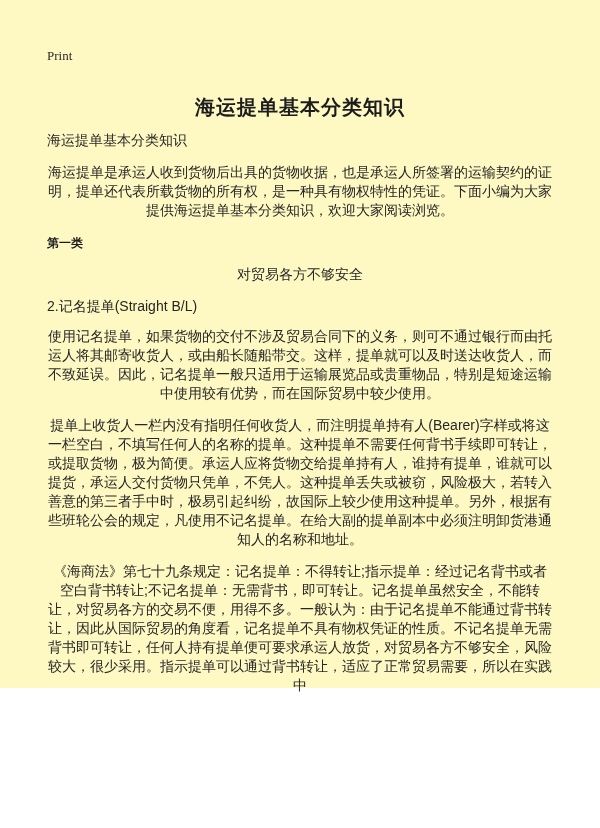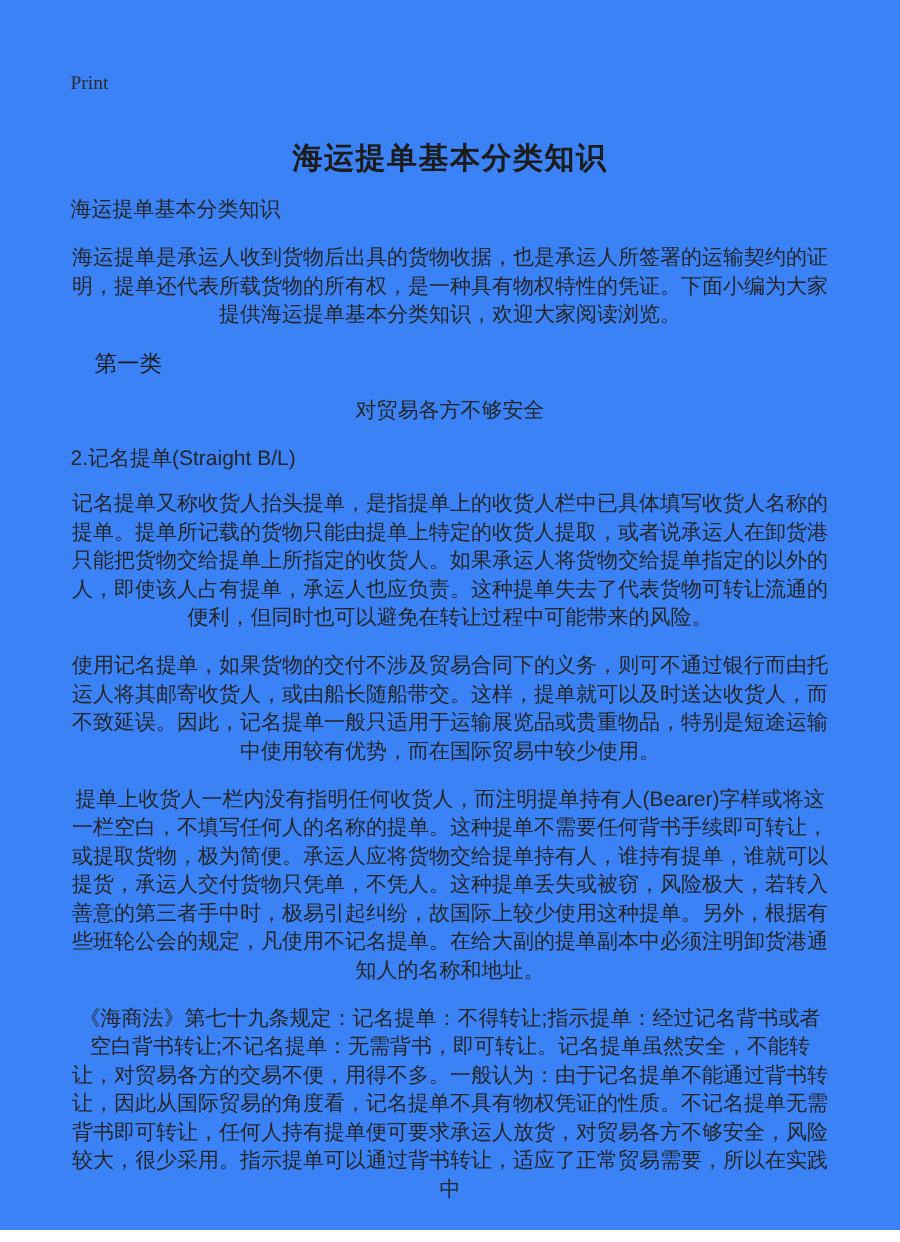--- a/index.html
+++ b/index.html
@@ -11,23 +11,23 @@
     width: 600px;
     height: 828px;
     box-sizing: border-box;
     overflow: hidden;
     font-family: "Liberation Sans", "DejaVu Sans", sans-serif;
     color: #262626;
   }
   .page {
     box-sizing: border-box;
     width: 600px;
-    height: 820px;
+    height: 688px;
     padding: 46px 47px 30px 47px;
-    background: #3b82f6;
+    background: #fef9c3;
   }
   .print-label {
     font-family: "Liberation Serif", "DejaVu Serif", serif;
     font-size: 13px;
     line-height: 14px;
     color: #2b2b2b;
     margin: 0 0 16px 0;
     cursor: pointer;
     display: inline-block;
   }
@@ -44,25 +44,25 @@
     font-size: 14px;
     line-height: 19px;
     margin: 13px 0;
     text-align: left;
     word-break: break-all;
   }
   p.subtitle {
     margin-top: 10px;
   }
   h2.section-heading {
-    font-size: 15px;
+    font-size: 12px;
     line-height: 19px;
-    font-weight: normal;
+    font-weight: bold;
     color: #1c1c1c;
-    margin: 14px 0 12px 16px;
+    margin: 14px 0 12px 0;
   }
   p.item-heading {
     margin: 13px 0 11px 0;
   }
   p.body-par {
     margin: 11px 0 13px 0;
     text-align: center;
   }
 </style>
 </head>
@@ -77,21 +77,20 @@
   <p class="subtitle">海运提单基本分类知识</p>
 
   <p class="body-par">海运提单是承运人收到货物后出具的货物收据，也是承运人所签署的运输契约的证明，提单还代表所载货物的所有权，是一种具有物权特性的凭证。下面小编为大家提供海运提单基本分类知识，欢迎大家阅读浏览。</p>
 
   <h2 class="section-heading">第一类</h2>
 
   <p class="body-par">对贸易各方不够安全</p>
 
   <p class="item-heading">2.记名提单(Straight B/L)</p>
 
-  <p class="body-par">记名提单又称收货人抬头提单，是指提单上的收货人栏中已具体填写收货人名称的提单。提单所记载的货物只能由提单上特定的收货人提取，或者说承运人在卸货港只能把货物交给提单上所指定的收货人。如果承运人将货物交给提单指定的以外的人，即使该人占有提单，承运人也应负责。这种提单失去了代表货物可转让流通的便利，但同时也可以避免在转让过程中可能带来的风险。</p>
 
   <p class="body-par">使用记名提单，如果货物的交付不涉及贸易合同下的义务，则可不通过银行而由托运人将其邮寄收货人，或由船长随船带交。这样，提单就可以及时送达收货人，而不致延误。因此，记名提单一般只适用于运输展览品或贵重物品，特别是短途运输中使用较有优势，而在国际贸易中较少使用。</p>
 
 
   <p class="body-par">提单上收货人一栏内没有指明任何收货人，而注明提单持有人(Bearer)字样或将这一栏空白，不填写任何人的名称的提单。这种提单不需要任何背书手续即可转让，或提取货物，极为简便。承运人应将货物交给提单持有人，谁持有提单，谁就可以提货，承运人交付货物只凭单，不凭人。这种提单丢失或被窃，风险极大，若转入善意的第三者手中时，极易引起纠纷，故国际上较少使用这种提单。另外，根据有些班轮公会的规定，凡使用不记名提单。在给大副的提单副本中必须注明卸货港通知人的名称和地址。</p>
 
   <p class="body-par">《海商法》第七十九条规定：记名提单：不得转让;指示提单：经过记名背书或者空白背书转让;不记名提单：无需背书，即可转让。记名提单虽然安全，不能转让，对贸易各方的交易不便，用得不多。一般认为：由于记名提单不能通过背书转让，因此从国际贸易的角度看，记名提单不具有物权凭证的性质。不记名提单无需背书即可转让，任何人持有提单便可要求承运人放货，对贸易各方不够安全，风险较大，很少采用。指示提单可以通过背书转让，适应了正常贸易需要，所以在实践中</p>
 
 </div>
 

